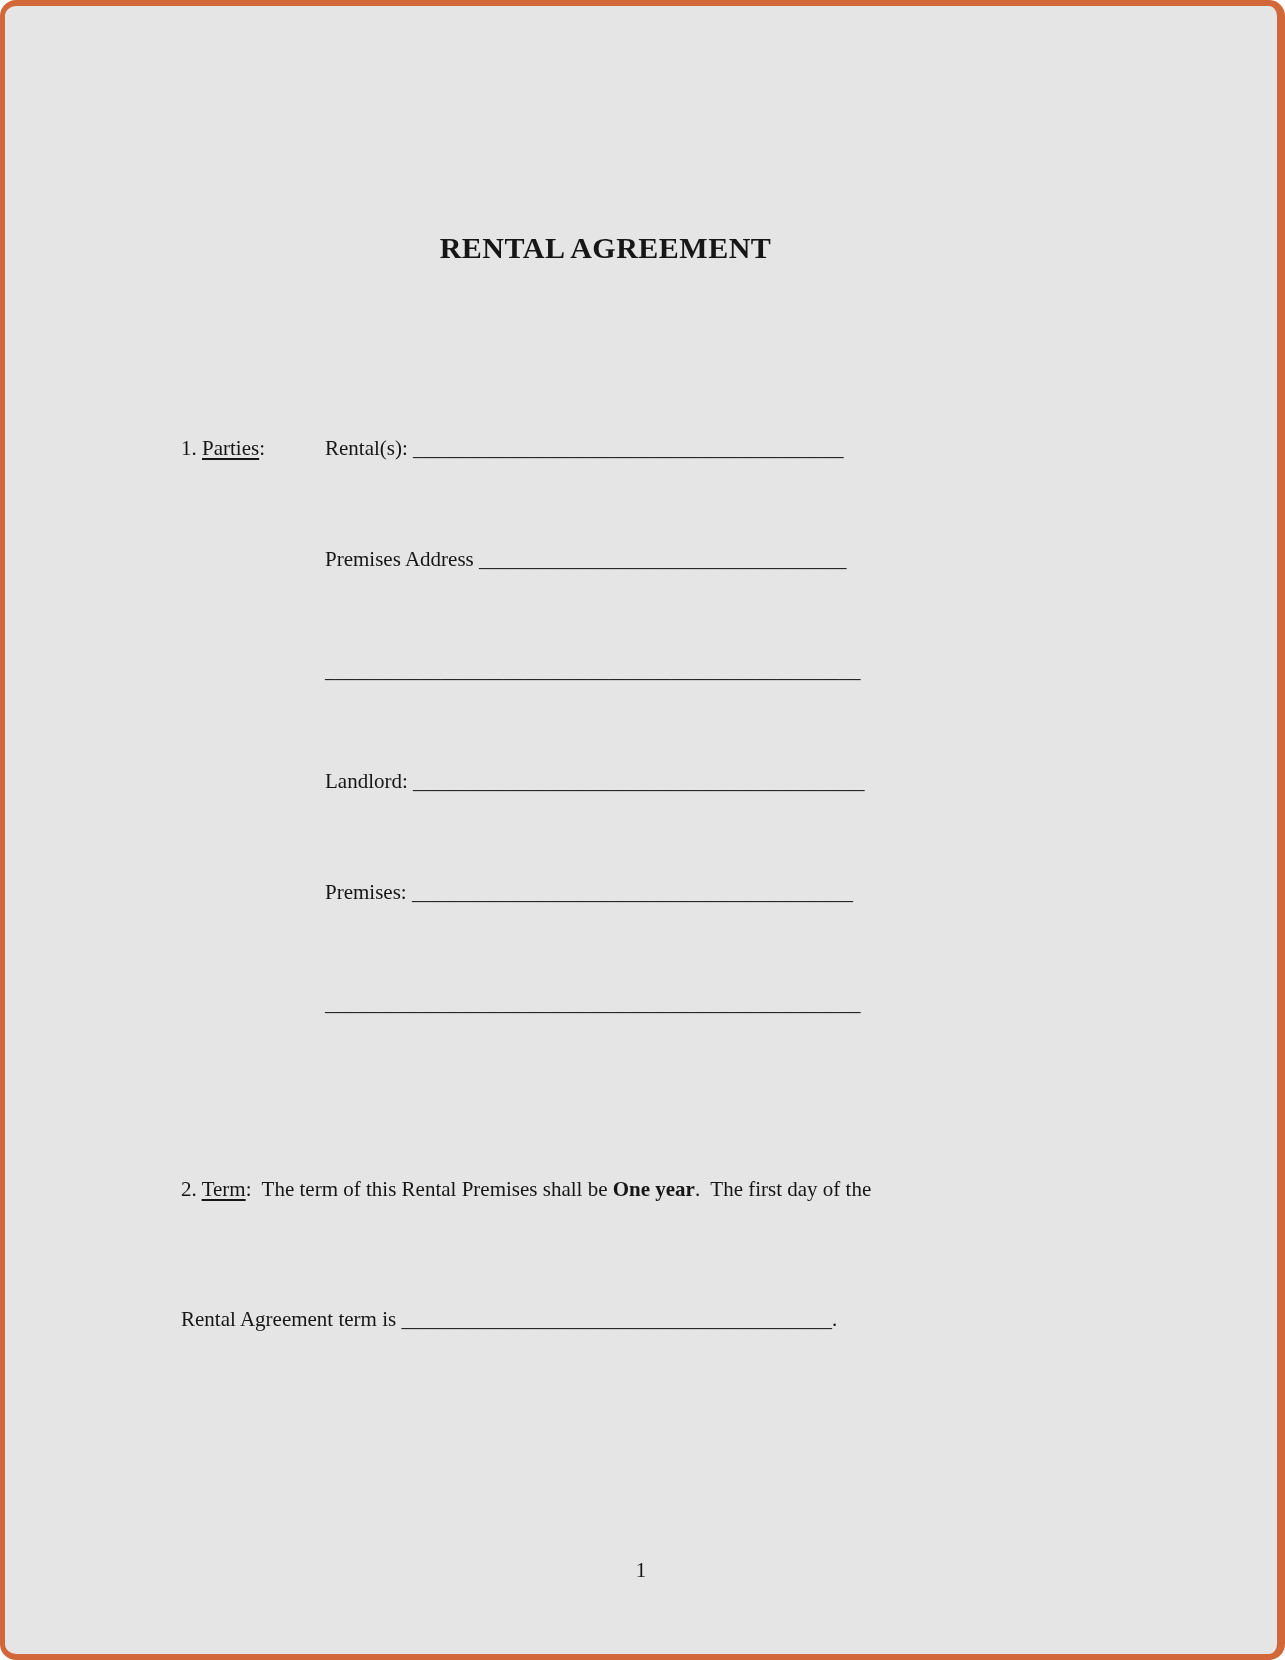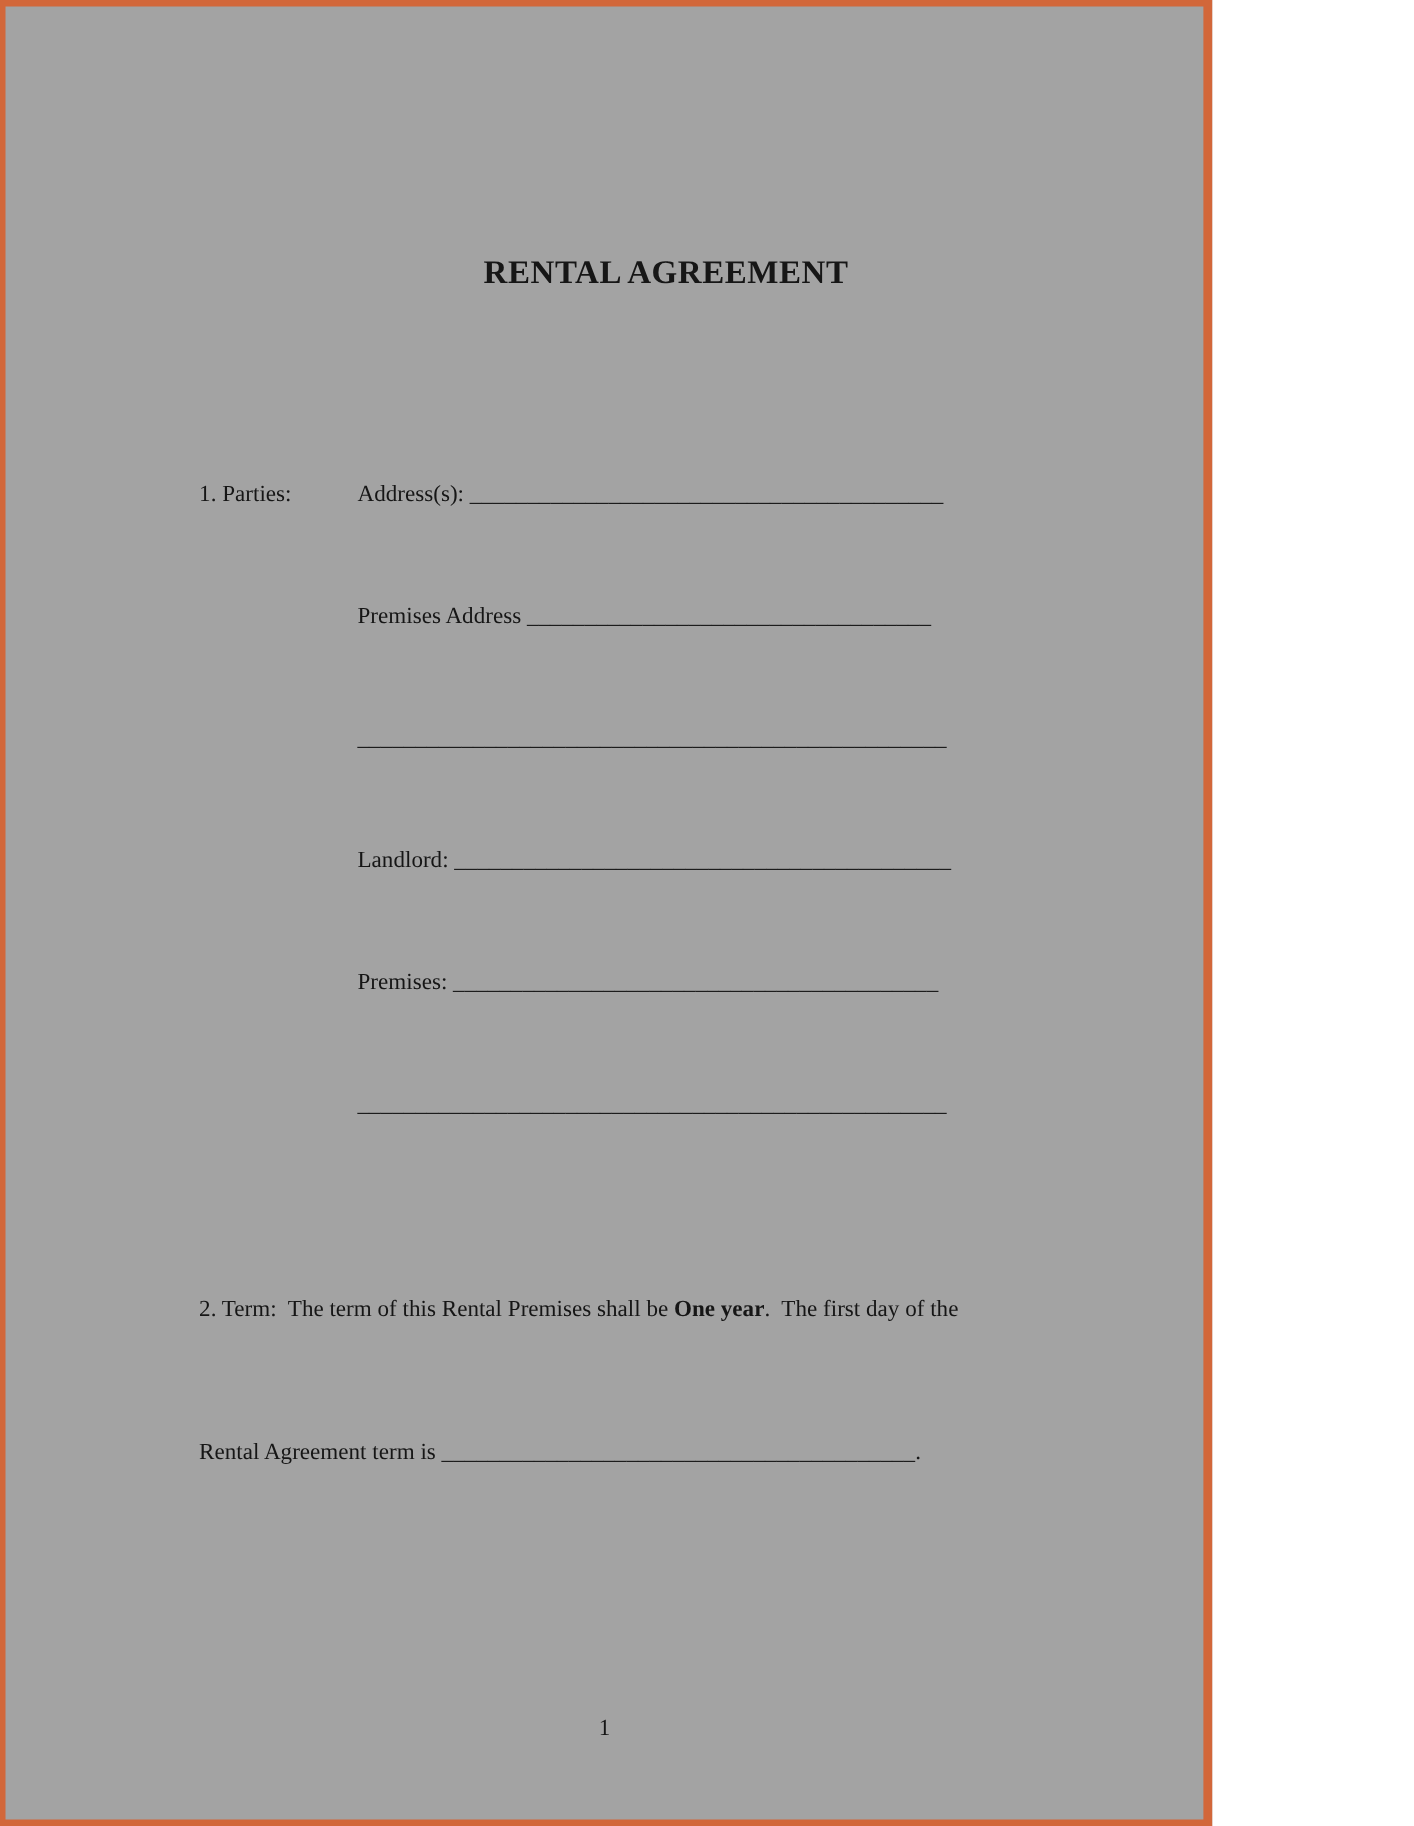--- a/index.html
+++ b/index.html
@@ -1,30 +1,31 @@
 <!DOCTYPE html>
 <html><head>
 <meta charset="utf-8">
 <style>
   html, body { margin: 0; padding: 0; background: #ffffff; }
   .page {
     position: relative;
-    width: 1102px;
+    width: 1285px;
     height: 1660px;
     box-sizing: border-box;
-    background: #a3a3a3;
+    background: #e5e5e5;
     border-style: solid;
     border-color: #d2673a;
     border-top-width: 6px;
     border-right-width: 8px;
     border-bottom-width: 6px;
     border-left-width: 5px;
     overflow: hidden;
     font-family: "Liberation Serif", "DejaVu Serif", serif;
     color: #161616;
+    border-radius: 16px;
   }
   .content {
     width: 849px;
     margin-left: 176px;
     white-space: pre-wrap;
     font-size: 21px;
     line-height: 28px;
   }
   .doc-title {
     margin-top: 140px;
@@ -35,21 +36,21 @@
     letter-spacing: 0.5px;
   }
   .intro {
     margin-top: 34px;
     text-indent: 16px;
   }
   .row { display: flex; margin-top: 27px; }
   .row.first { margin-top: 28px; }
   .col1 { width: 144px; flex: none; }
   .col2 { flex: 1; }
-  .u { text-underline-offset: 3px; }
+  .u { text-decoration: underline; text-underline-offset: 3px; }
   .bu { font-weight: bold; text-underline-offset: 3px; }
   .s2-line1 { margin-top: 46px; }
   .s2-line2 { margin-top: 25px; }
   .s3-para  { margin-top: 26px; }
   .page-number {
     position: absolute;
     left: 0; right: 0;
     top: 1552px;
     text-align: center;
     font-size: 21px;
@@ -60,21 +61,21 @@
 
 <div class="page">
   <div class="content">
 
     <div class="doc-title">RENTAL AGREEMENT</div>
 
 
     
     <div class="row first">
       <span class="col1"><span>1. </span><span class="u">Parties</span><span>:</span></span>
-      <span class="col2"><span>Address(s): </span><span>_________________________________________</span></span>
+      <span class="col2"><span>Rental(s): </span><span>_________________________________________</span></span>
     </div>
     <div class="row">
       <span class="col1"></span>
       <span class="col2"><span>Premises Address </span><span>___________________________________</span></span>
     </div>
     <div class="row">
       <span class="col1"></span>
       <span class="col2">___________________________________________________</span>
     </div>
     <div class="row">

